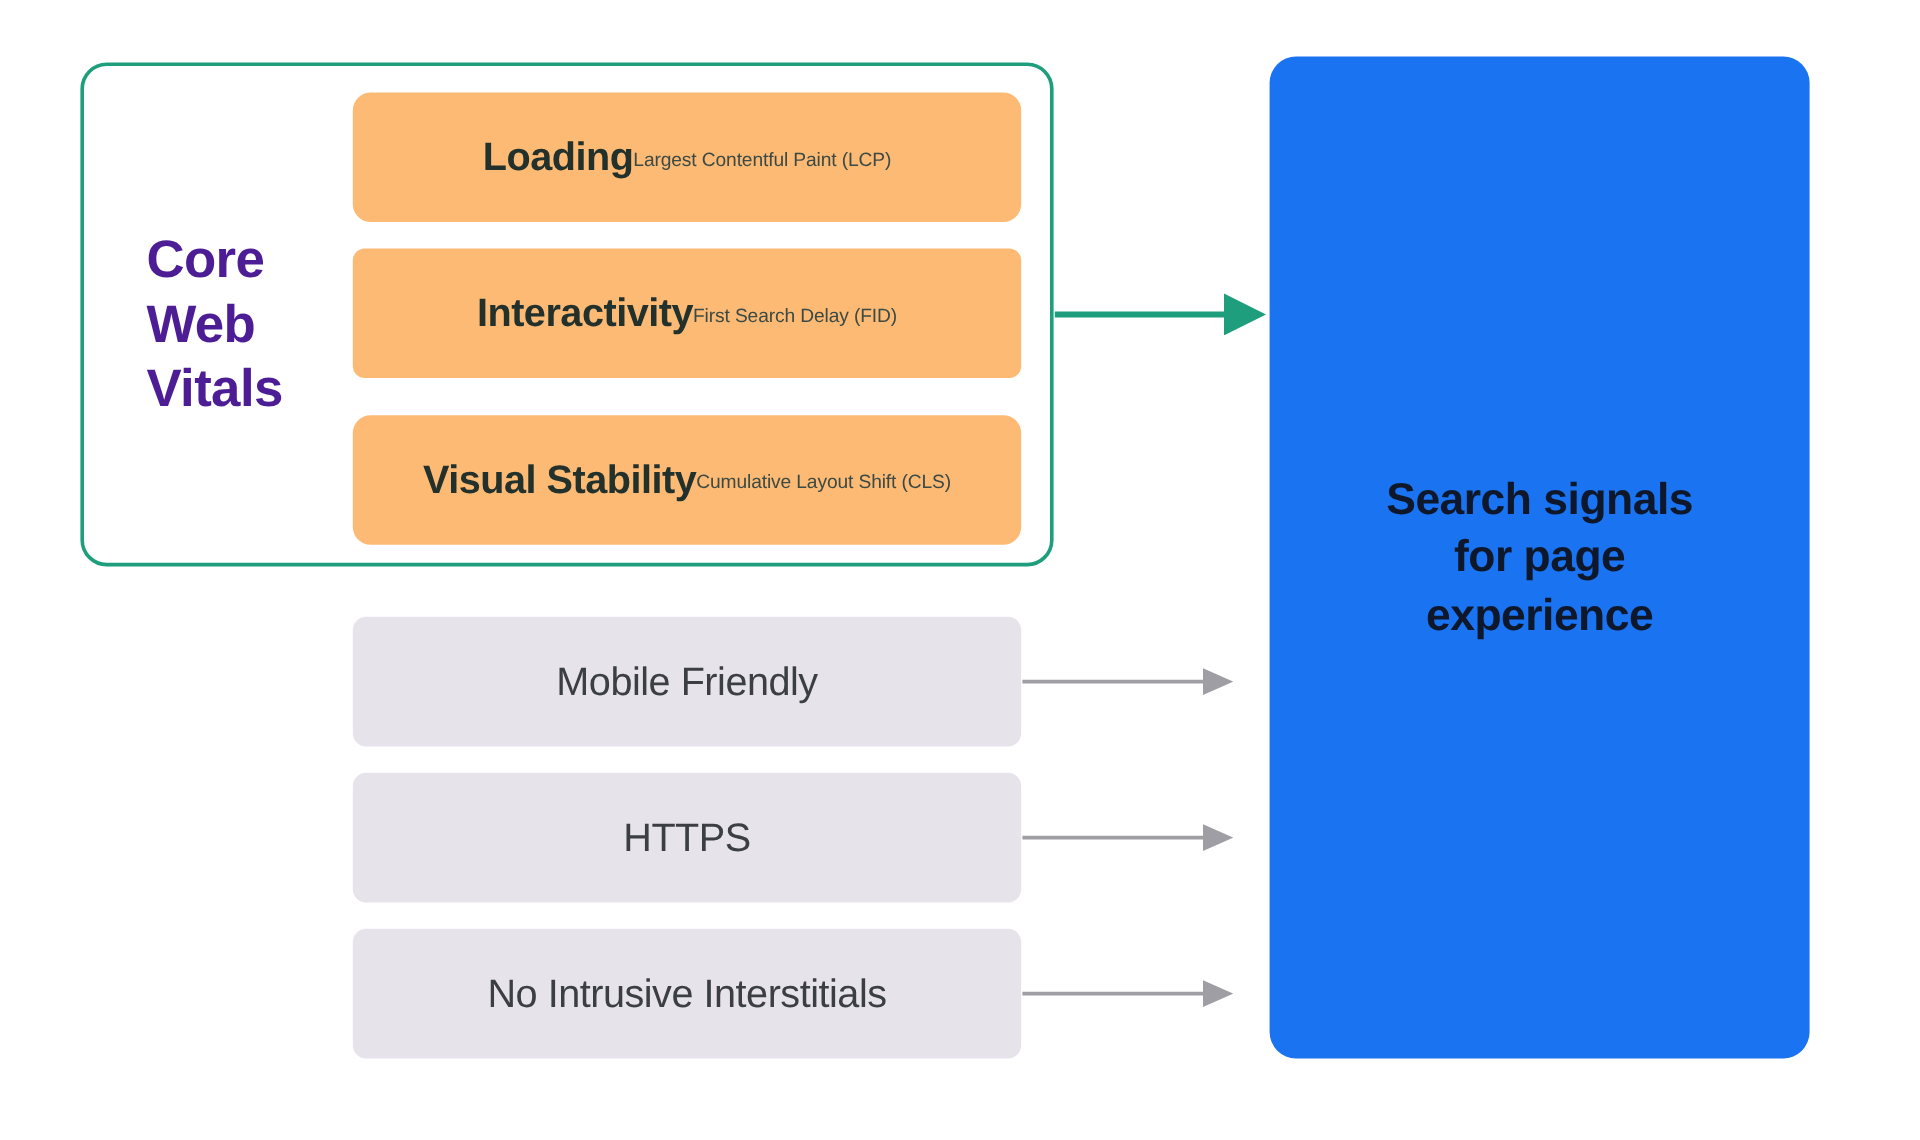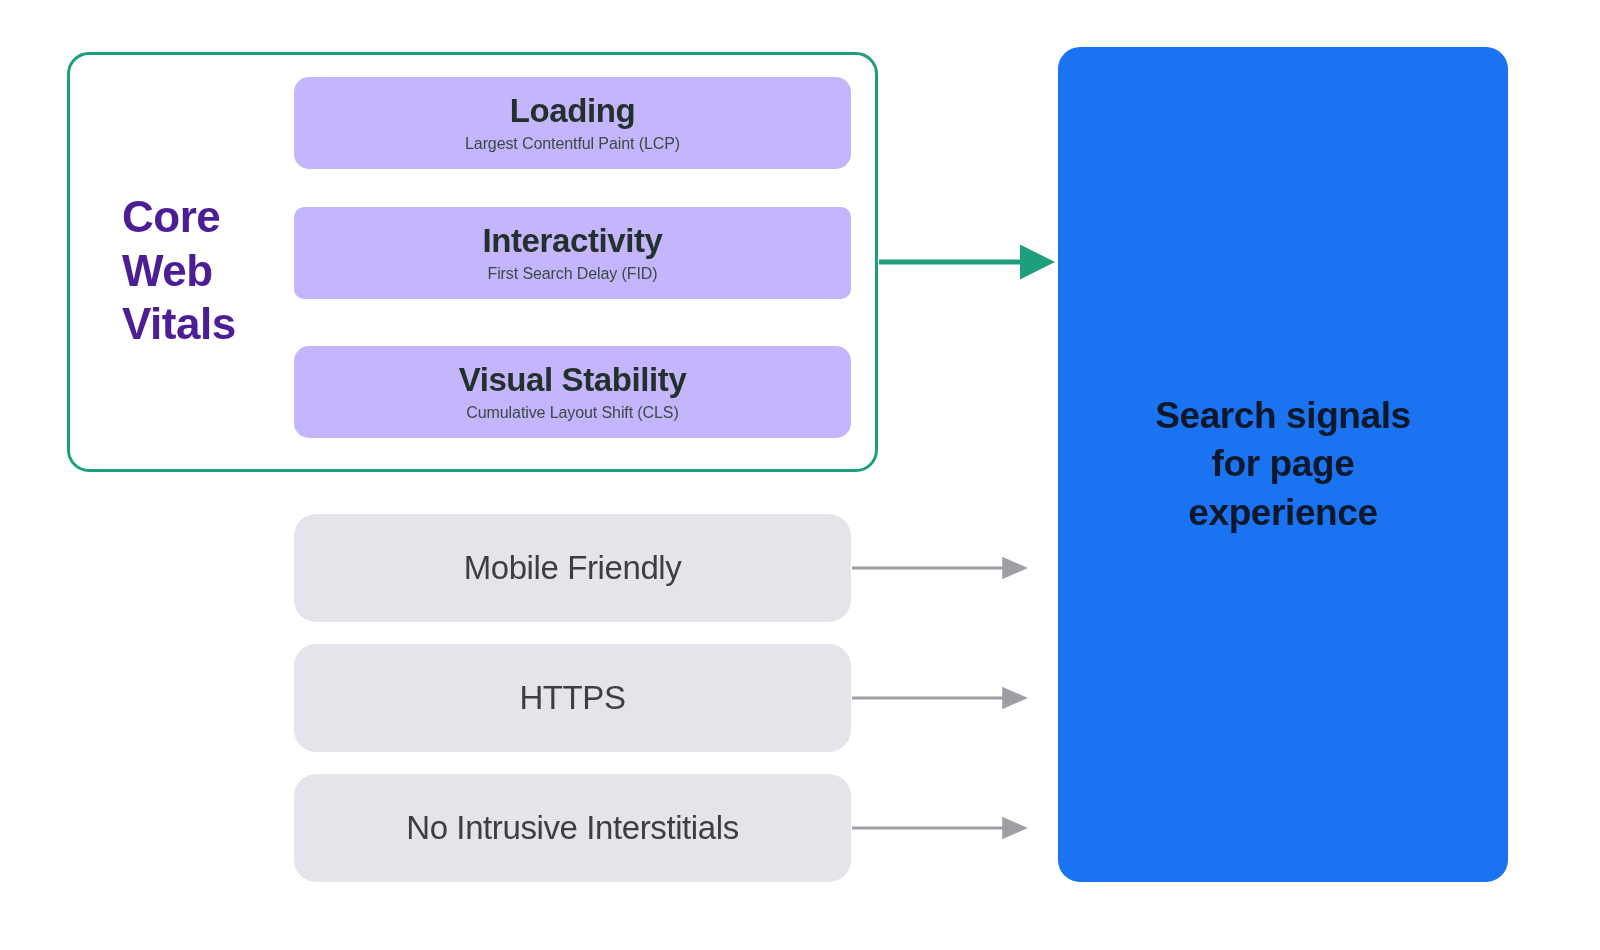--- a/index.html
+++ b/index.html
@@ -45,26 +45,26 @@
     line-height: 1.22;
     letter-spacing: -0.5px;
   }
   .cwv-label span { display: block; }
 
   
   .vital-pill {
     position: absolute;
     left: 294px;
     width: 557px;
-    height: 92px;
-    background: #c4b5fd;
+    height: 108px;
+    background: #fdba74;
     border-radius: 15px;
     box-sizing: border-box;
     display: flex;
-    flex-direction: column;
+    flex-direction: row;
     align-items: center;
     justify-content: center;
   }
   .vital-pill.p0 { top: 77px; }
   .vital-pill.p1 { top: 207px; border-radius: 10px; }
   .vital-pill.p2 { top: 346px; }
 
   .vital-title {
     color: #22312c;
     font-size: 33px;
@@ -81,21 +81,21 @@
     line-height: 1.1;
   }
 
   
   .signal-pill {
     position: absolute;
     left: 294px;
     width: 557px;
     height: 108px;
     background: #e7e3eb;
-    border-radius: 22px;
+    border-radius: 11px;
     box-sizing: border-box;
     display: flex;
     align-items: center;
     justify-content: center;
   }
   .signal-pill.s0 { top: 514px; }
   .signal-pill.s1 { top: 644px; }
   .signal-pill.s2 { top: 774px; }
 
   .signal-label {

